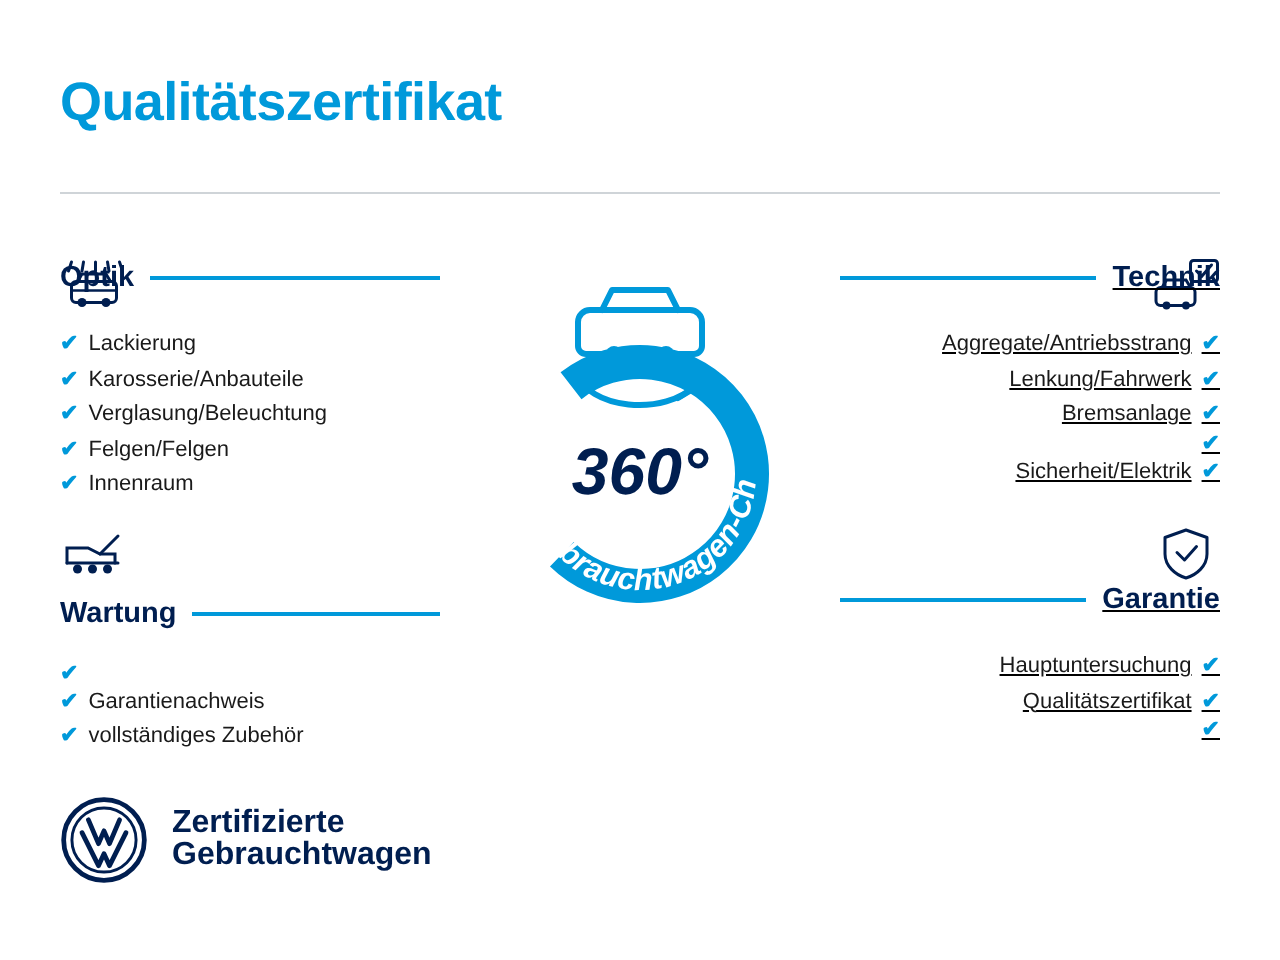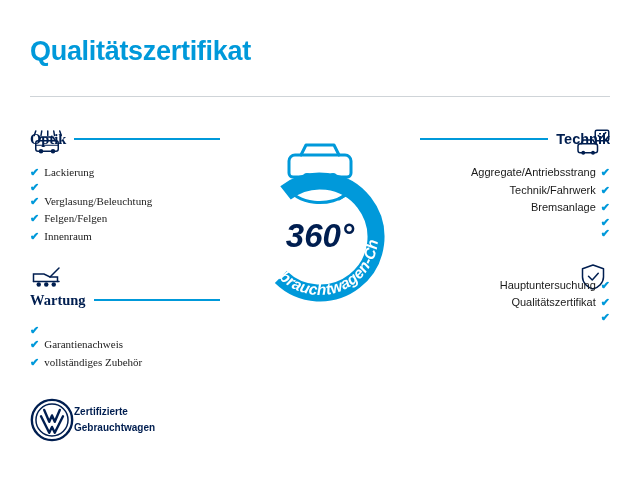--- a/index.html
+++ b/index.html
@@ -37,28 +37,28 @@
     height: 1px;
     background: #cfd4d8;
   }
 
   
   .col-left {
     position: absolute;
     left: 30px;
     top: 122px;
     width: 190px;
-    font-family: Liberation Serif, serif;
   }
   .col-right {
     position: absolute;
     right: 30px;
     top: 122px;
     width: 190px;
     text-align: right;
+    text-decoration: underline;
   }
 
   .block { position: relative; }
   .block + .block { margin-top: 34px; }
 
   .block-head {
     display: flex;
     align-items: center;
     height: 34px;
   }
@@ -131,21 +131,22 @@
   
   .footer {
     position: absolute;
     left: 30px;
     bottom: 38px;
     display: flex;
     align-items: center;
   }
   .vw-logo { width: 44px; height: 44px; }
   .footer-text {
-    font-size: 10px;
+    margin-left: 12px;
+    font-size: 16px;
     font-weight: bold;
     color: #001e50;
     line-height: 16px;
     white-space: pre-line;
   }
 </style>
 </head>
 <body>
 
 <div class="page">
@@ -200,20 +201,21 @@
         <div class="block-title">Optik</div>
         <div class="head-rule"></div>
       </div>
       <ul class="list">
         <li>
             <span class="check">✔</span>
             <span>Lackierung</span>
           </li>
         <li>
             <span class="check">✔</span>
+            <span>Karosserie/Anbauteile</span>
           </li>
         <li>
             <span class="check">✔</span>
             <span>Verglasung/Beleuchtung</span>
           </li>
         <li>
             <span class="check">✔</span>
             <span>Felgen/Felgen</span>
           </li>
         <li>
@@ -252,36 +254,41 @@
         <div class="block-title">Technik</div>
         <div class="head-rule"></div>
       </div>
       <ul class="list">
         <li>
             <span class="check">✔</span>
             <span>Aggregate/Antriebsstrang</span>
           </li>
         <li>
             <span class="check">✔</span>
-            <span>Technik/Fahrwerk</span>
+            <span>Lenkung/Fahrwerk</span>
           </li>
         <li>
             <span class="check">✔</span>
             <span>Bremsanlage</span>
           </li>
         <li>
             <span class="check">✔</span>
           </li>
         <li>
             <span class="check">✔</span>
+            <span>Sicherheit/Elektrik</span>
           </li>
       </ul>
     </div>
 
     <div class="block" style="margin-top:38px;">
+      <div class="block-head">
+        <div class="block-title">Garantie</div>
+        <div class="head-rule"></div>
+      </div>
       <ul class="list">
         <li>
             <span class="check">✔</span>
             <span>Hauptuntersuchung</span>
           </li>
         <li>
             <span class="check">✔</span>
             <span>Qualitätszertifikat</span>
           </li>
         <li>

